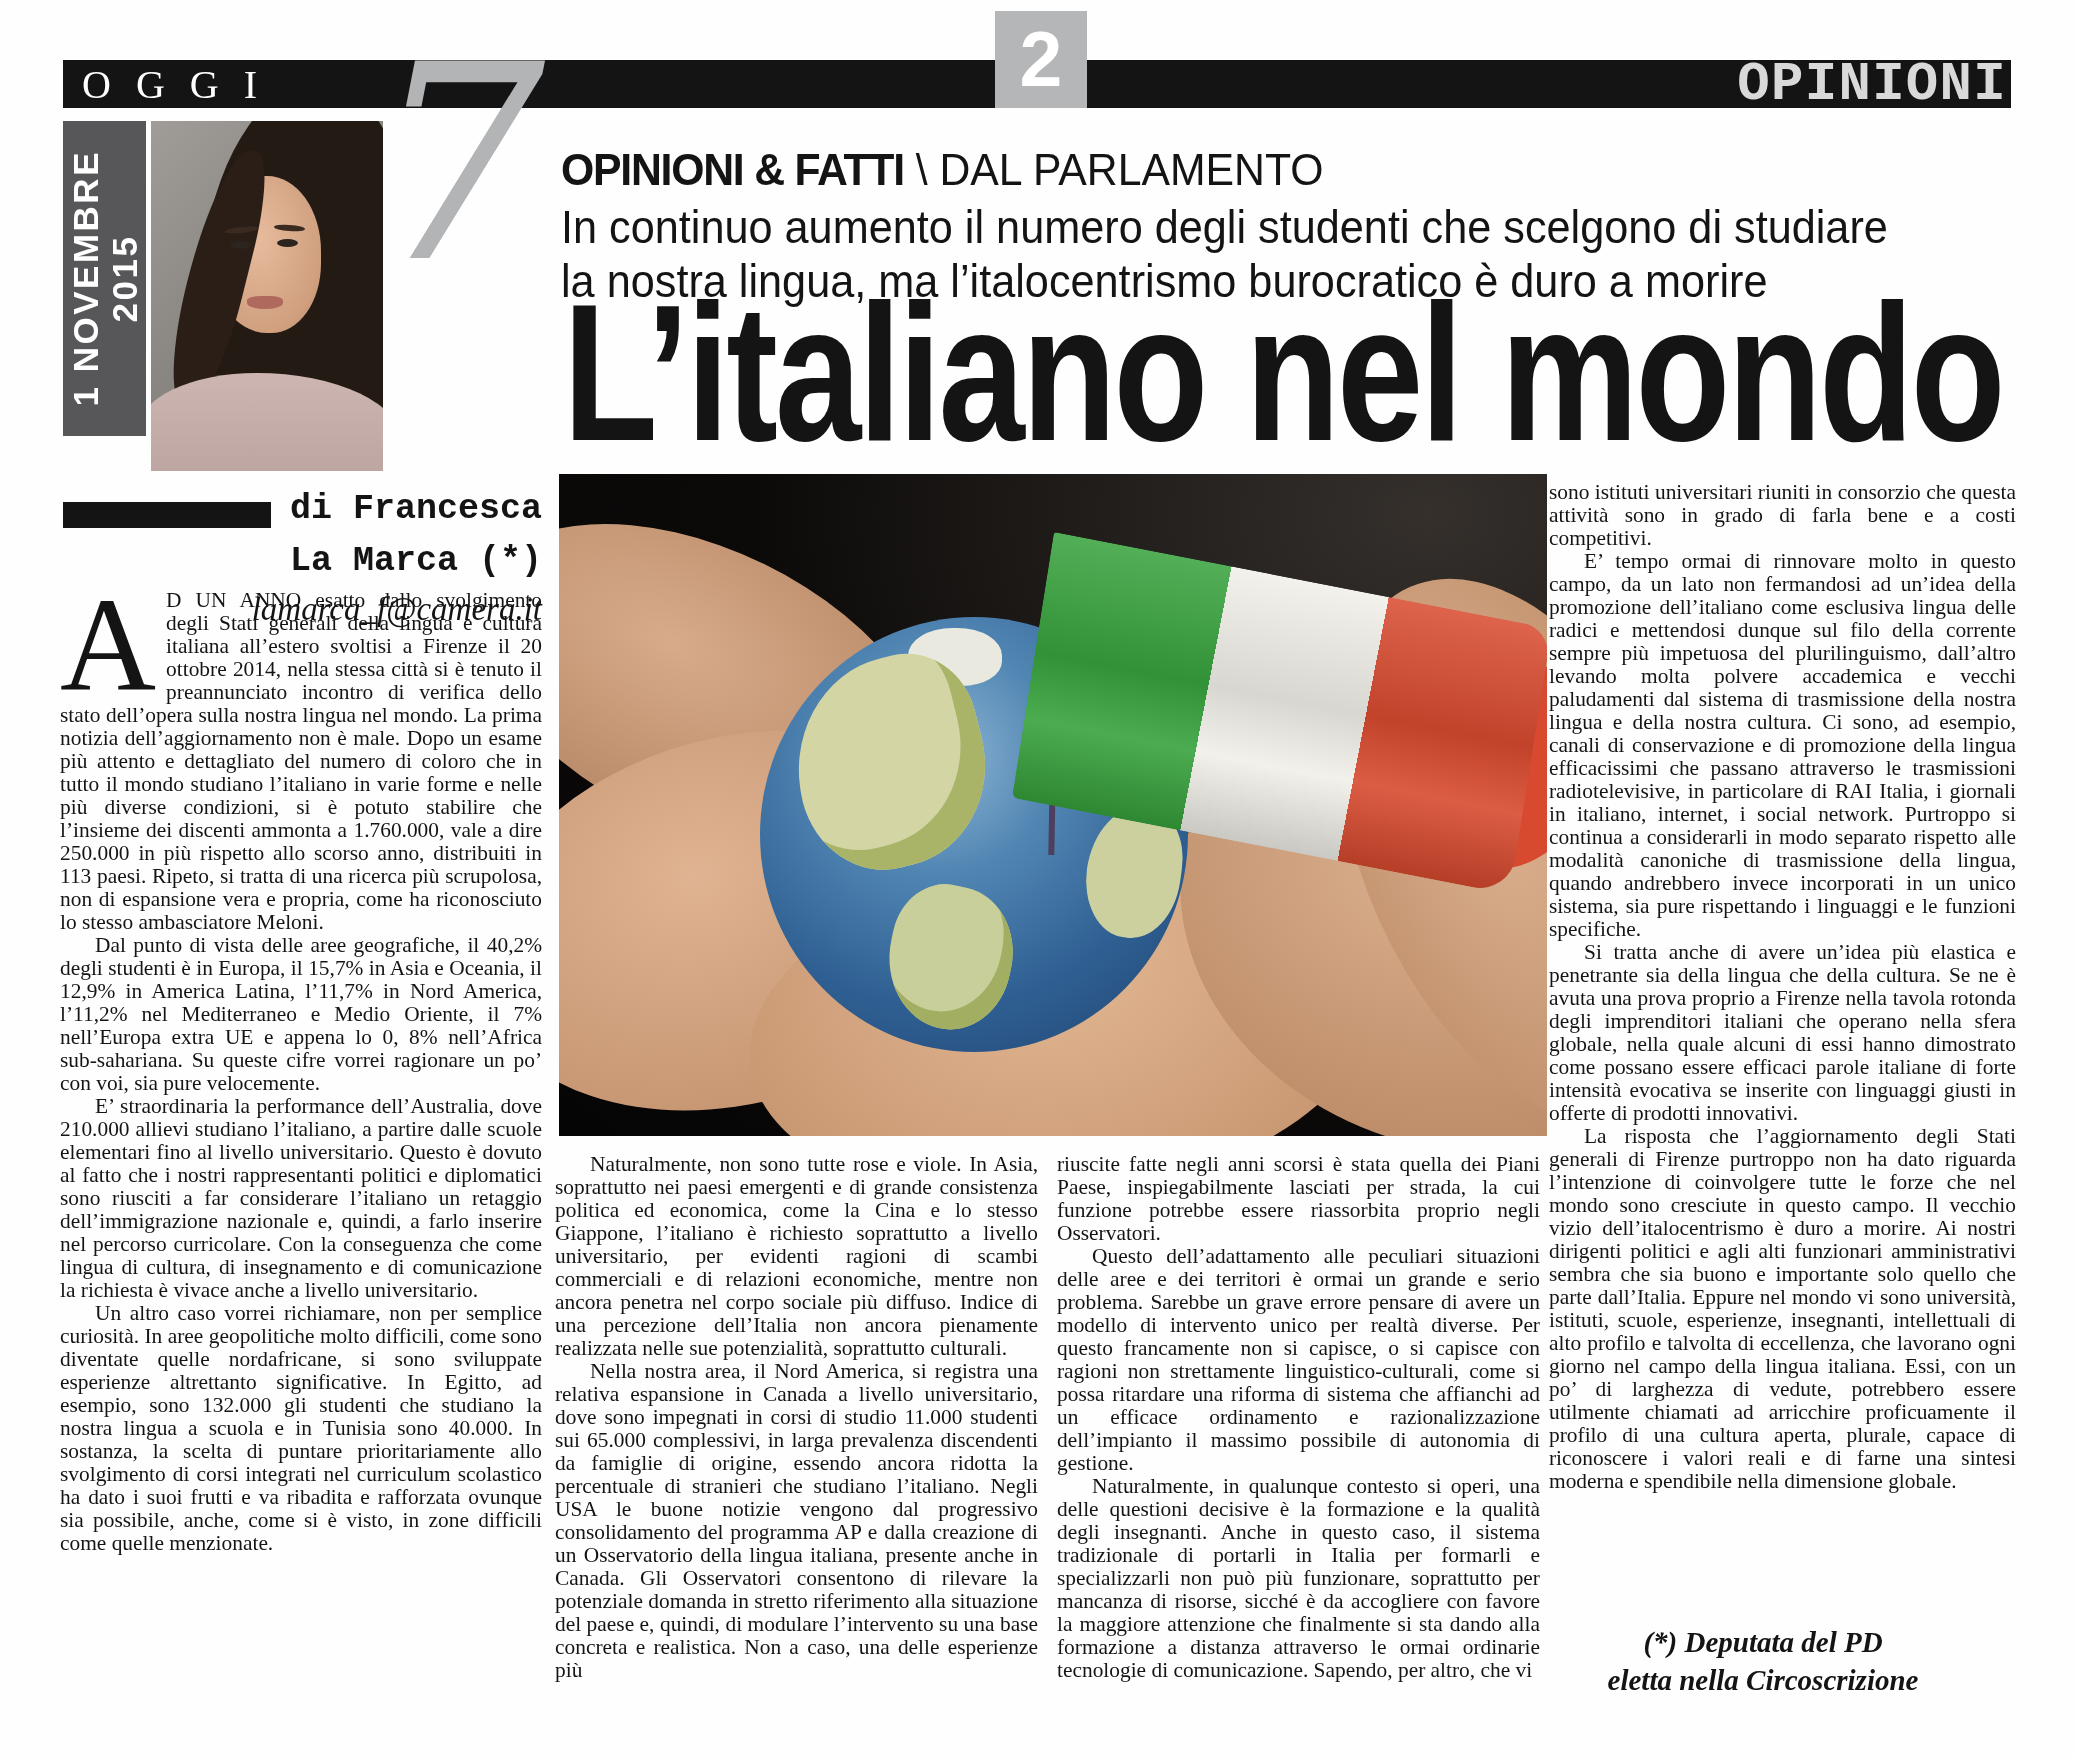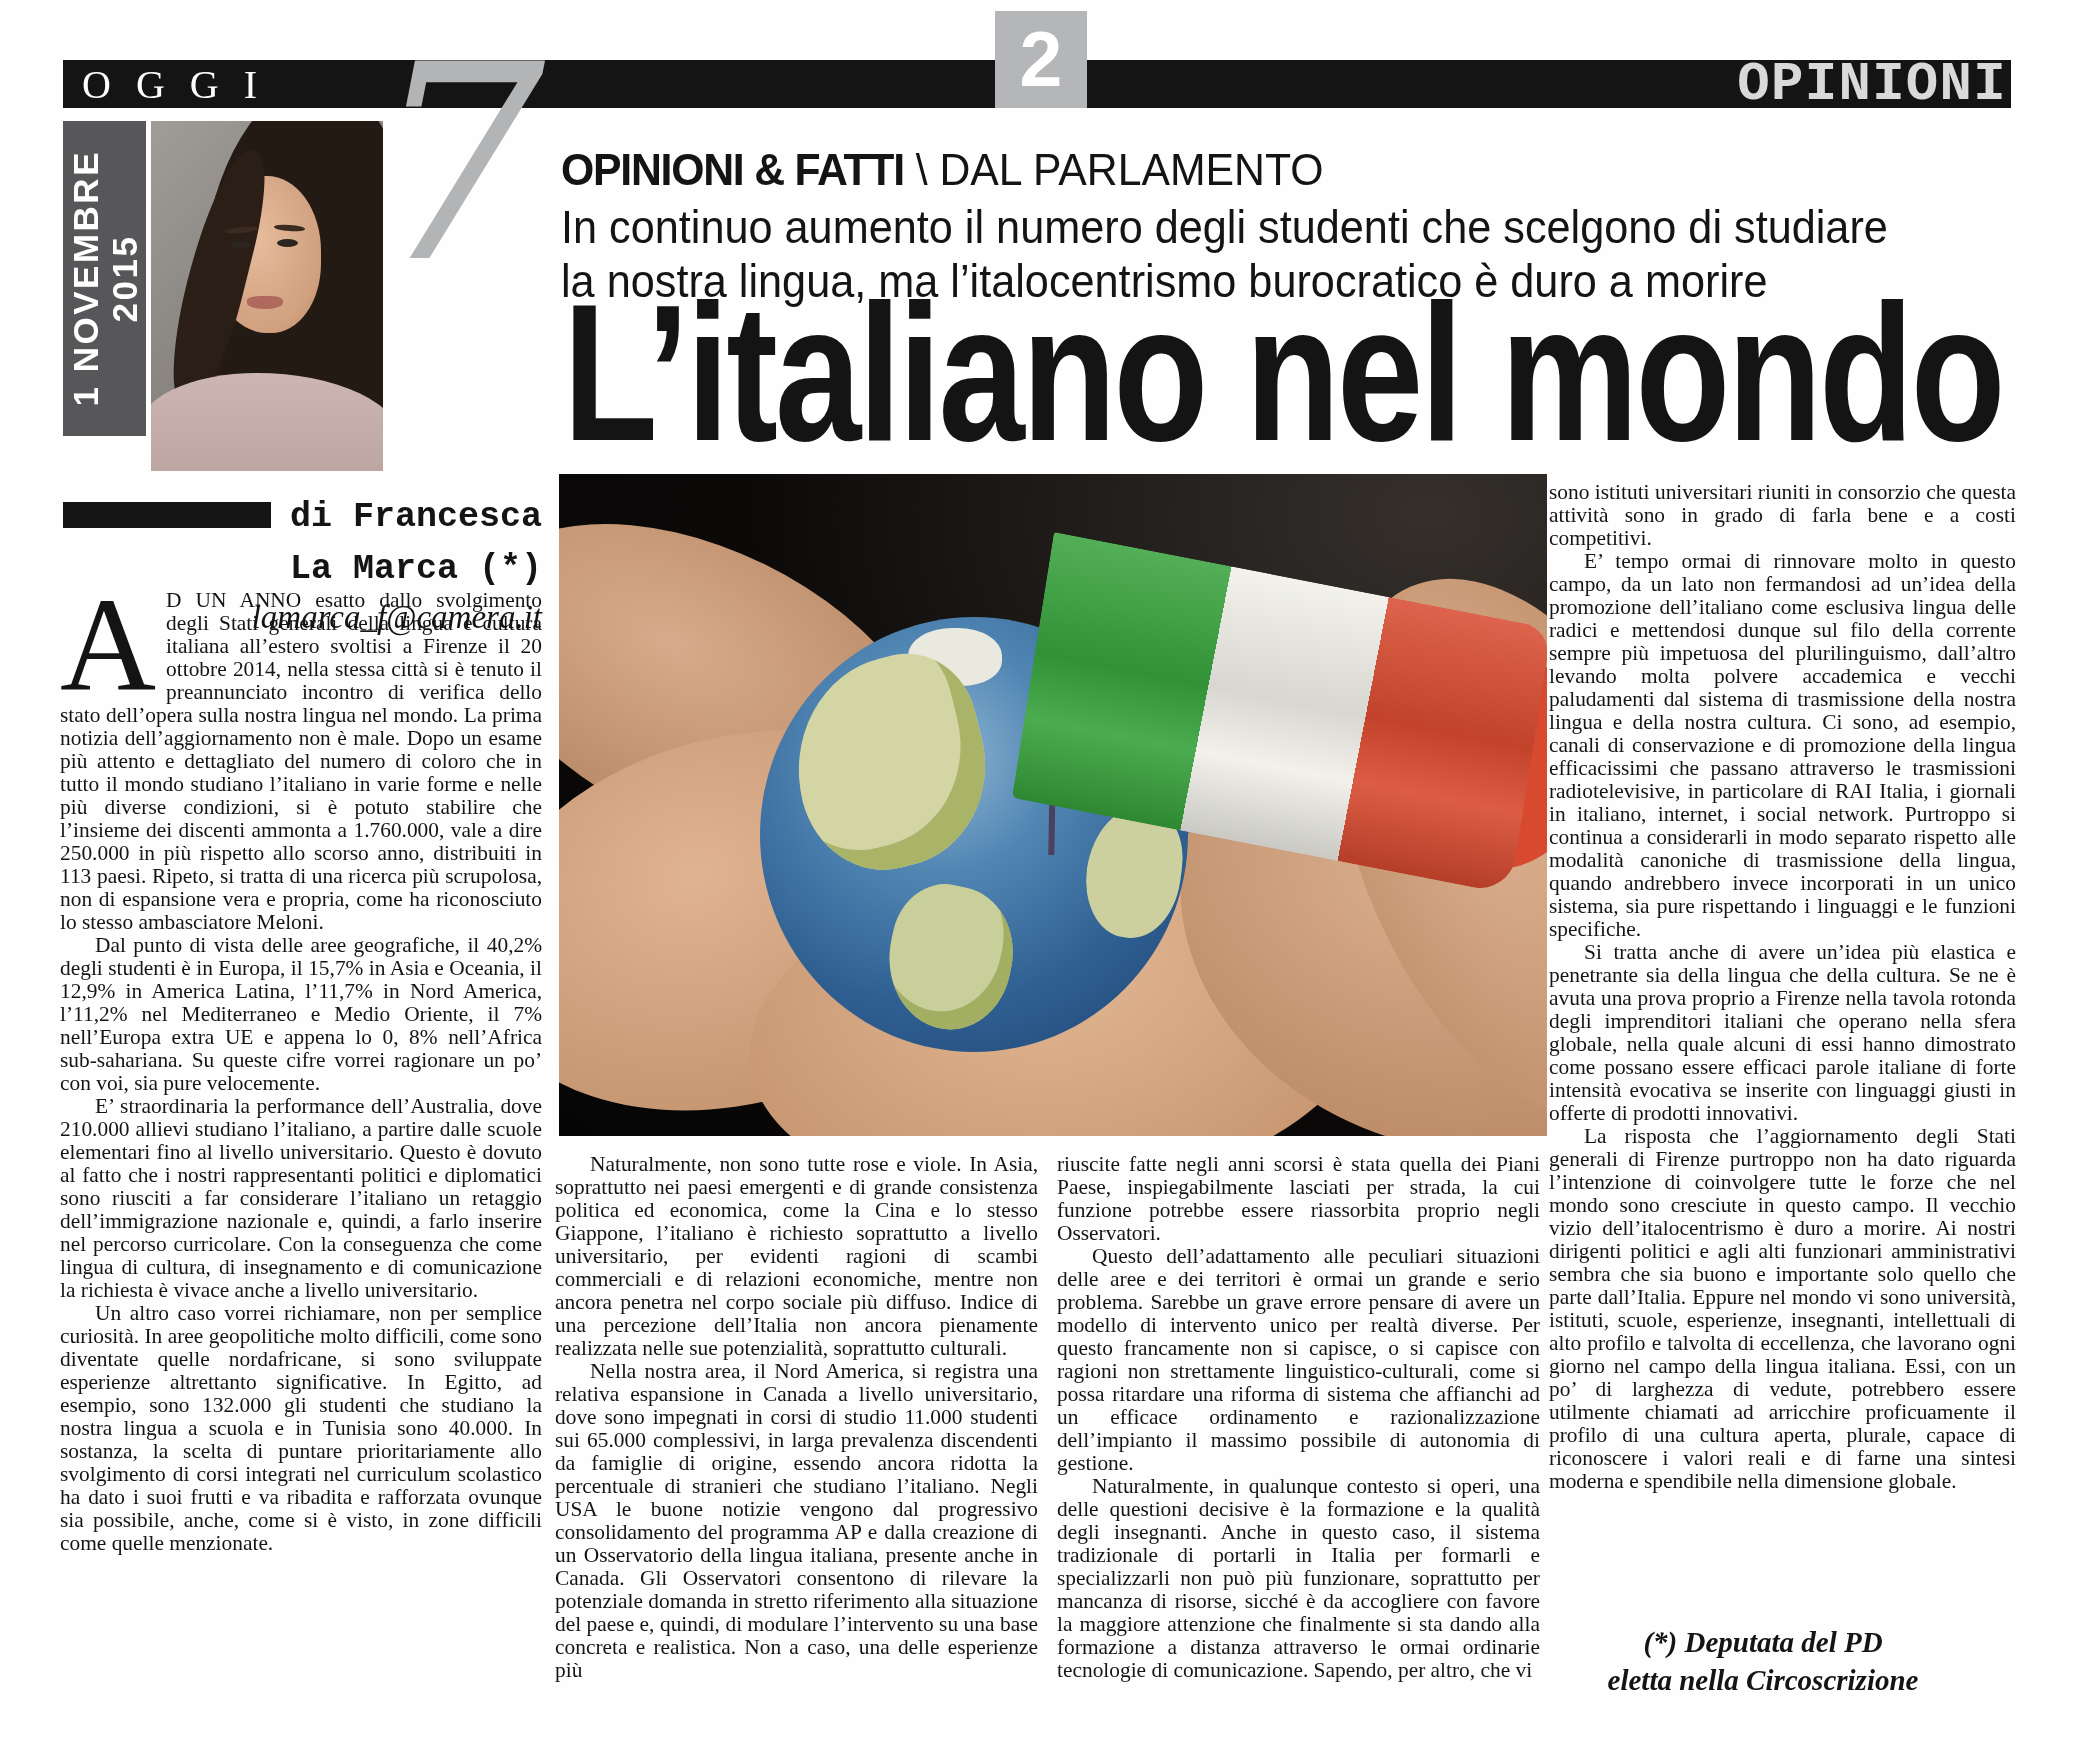--- a/index.html
+++ b/index.html
@@ -48,21 +48,21 @@
   .kicker b{font-weight:bold;letter-spacing:-1.3px;}
   .standfirst{position:absolute;left:561px;top:200px;width:1649px;
         font-family:"Liberation Sans",sans-serif;font-size:47px;line-height:54px;
         transform:scaleX(.92);transform-origin:left top;}
   .headline{position:absolute;left:563px;top:282px;width:1919px;
         font-family:"Liberation Sans",sans-serif;font-weight:bold;font-size:194px;line-height:182px;
         letter-spacing:-3.8px;transform:scaleX(.80);transform-origin:left top;white-space:nowrap;}
 
   
   .rulebar{position:absolute;left:63px;top:502px;width:208px;height:26.4px;background:#141414;}
-  .byline{position:absolute;left:239px;top:483px;width:303px;text-align:right;margin-top:8px;}
+  .byline{position:absolute;left:239px;top:483px;width:303px;text-align:right;}
   .byline .nm{font-family:"Liberation Mono",monospace;font-weight:bold;font-size:35px;line-height:52px;white-space:nowrap;}
   .byline .em{font-family:"Liberation Serif",serif;font-style:italic;font-weight:normal;font-size:33px;line-height:44px;white-space:nowrap;}
 
   
   .mainphoto{position:absolute;left:559px;top:474px;width:988px;height:662px;overflow:hidden;z-index:2;
         background:radial-gradient(ellipse at 88% 6%,#35302c 0%,#0c0a09 55%,#060505 100%);}
   .mainphoto .sh{position:absolute;border-radius:50%;}
   .h1a{left:-101px;top:76px;width:491px;height:277px;transform:rotate(26deg);
         background:radial-gradient(ellipse at 40% 40%,#d7ab8b,#b88865 80%);}
   .h1b{left:-88px;top:264px;width:529px;height:365px;transform:rotate(-16deg);

